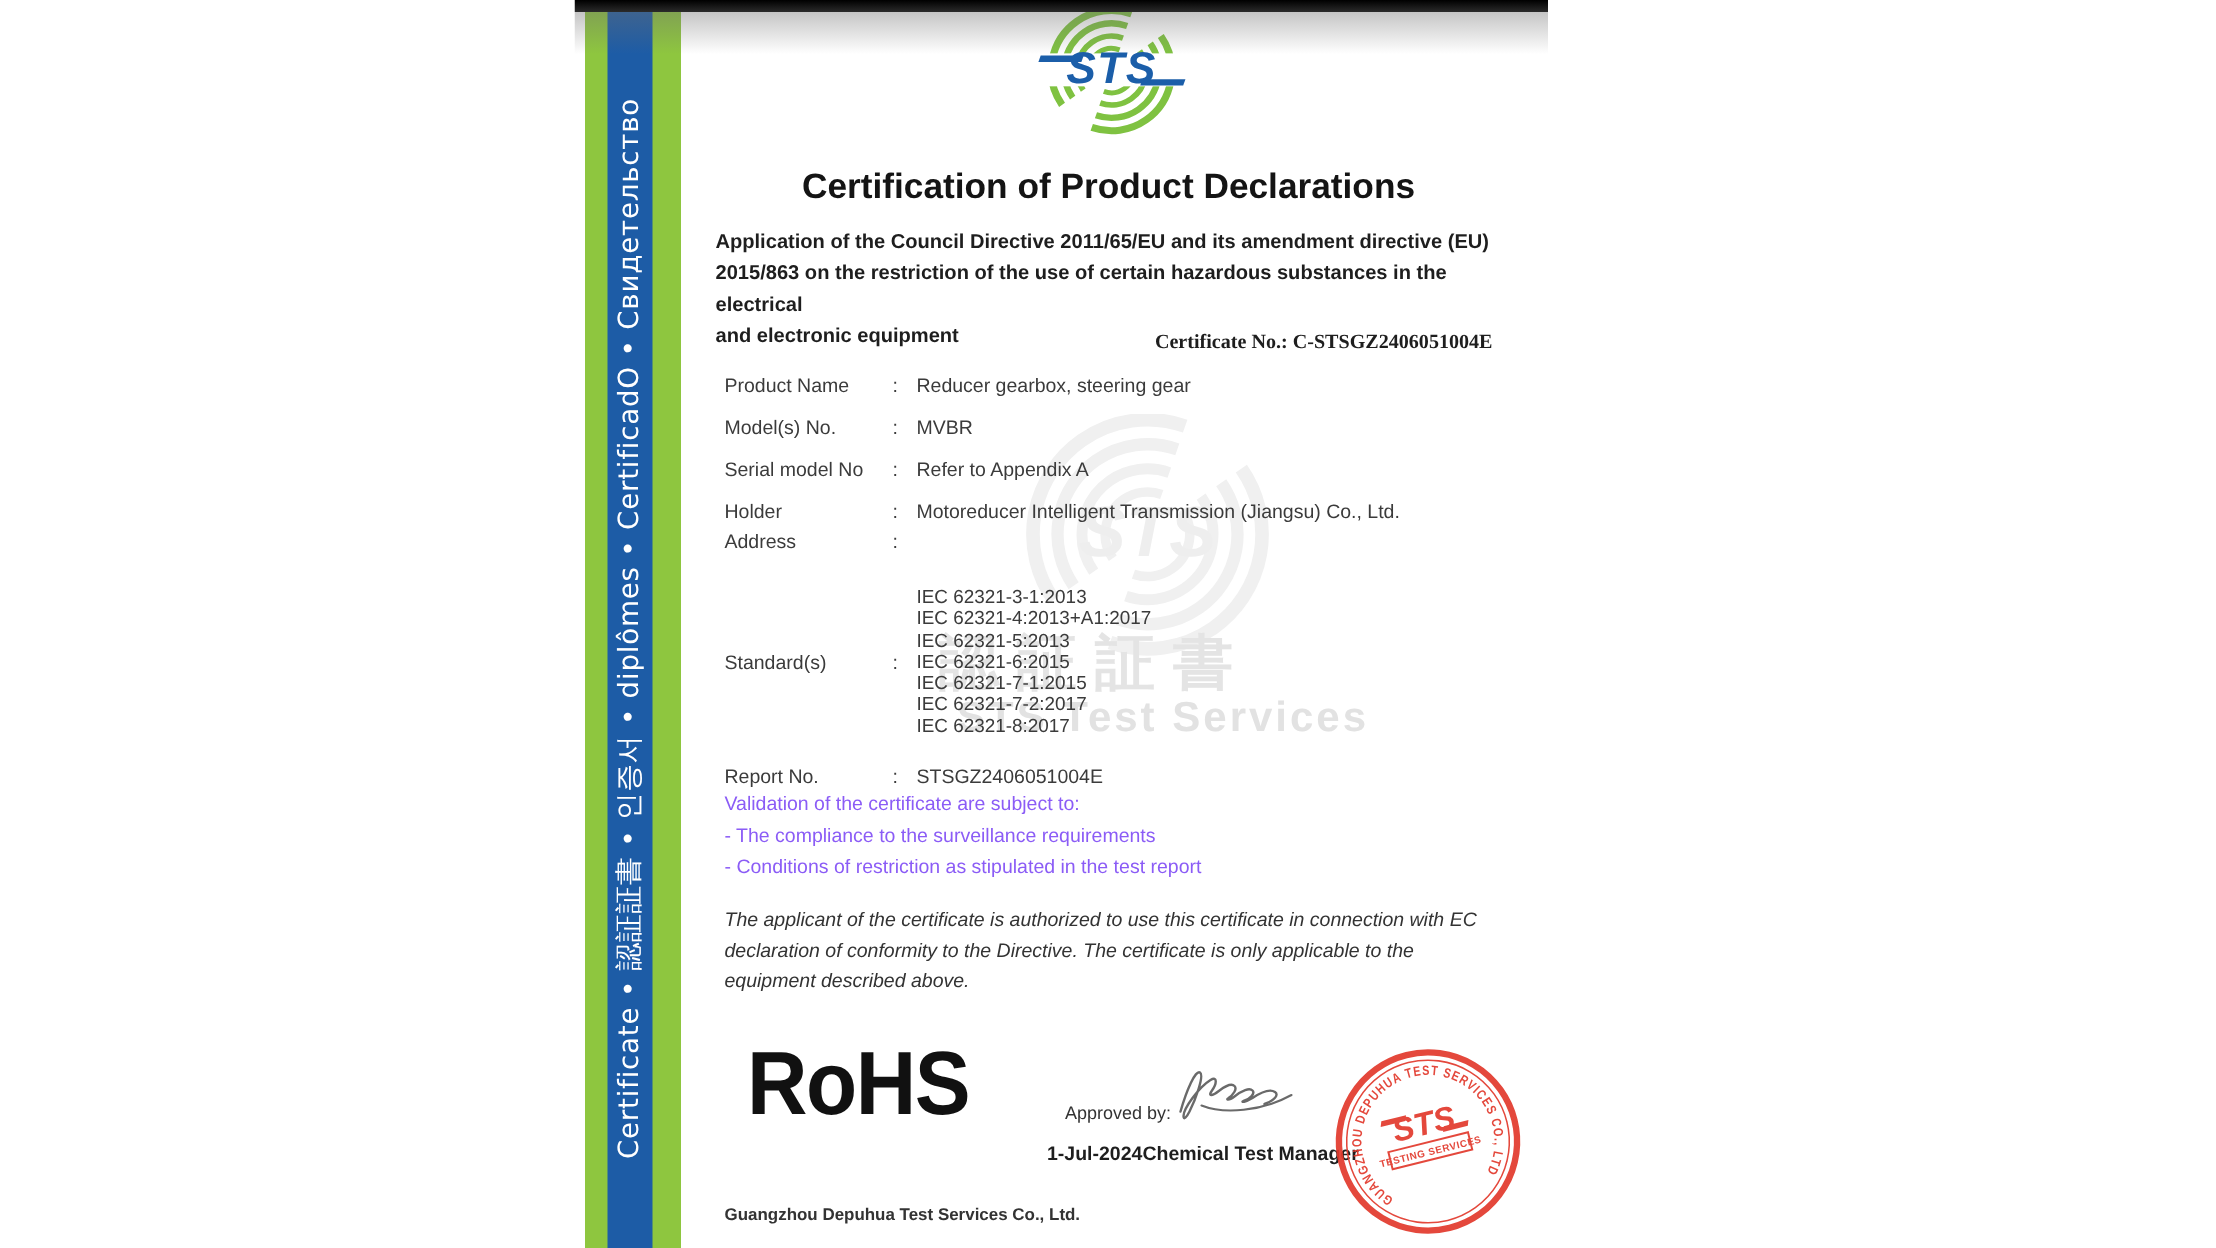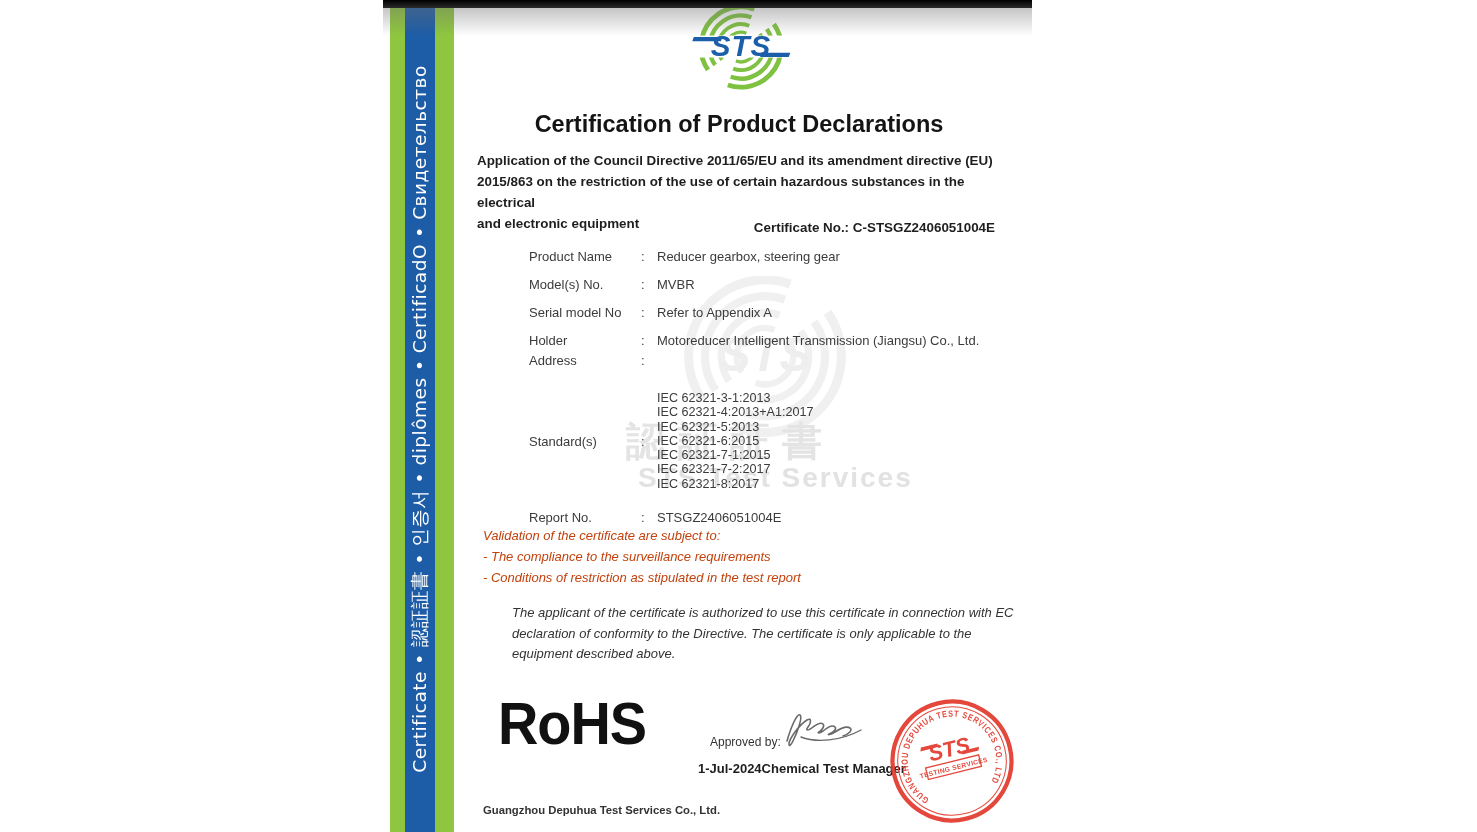--- a/index.html
+++ b/index.html
@@ -26,31 +26,31 @@
   .wm-en{left:255px;top:462px;font-size:28px;font-weight:bold;color:#e2e2e2;letter-spacing:2px;}
   .wm-logo{left:282px;top:276px;width:200px;height:164px;}
 
   .content{position:absolute;z-index:4;color:#3b3b3b;}
 
   .logo{position:absolute;left:305px;top:5px;width:106px;height:86px;z-index:4;}
 
   .title{left:100px;top:111px;width:512px;text-align:center;font-size:23.5px;font-weight:bold;color:#141414;}
   .subtitle{left:94px;top:150px;width:524px;font-size:13.4px;font-weight:bold;
             line-height:21px;color:#1e1e1e;}
-  .certno{left:100px;top:220px;width:512px;text-align:right;font-size:13.4px;font-weight:bold;color:#1e1e1e;}
+  .certno{left:100px;top:220px;width:512px;text-align:right;font-size:13.4px;font-weight:bold;color:#1e1e1e;font-family:Liberation Serif, serif;}
 
   .frow{position:absolute;left:100px;width:514px;display:flex;font-size:13px;line-height:15px;z-index:4;color:#3b3b3b;}
-  .frow .lbl{width:112px;flex:none;margin-left:46px;}
+  .frow .lbl{width:112px;flex:none;}
   .frow .sep{width:16px;flex:none;}
   .frow .val{flex:1;white-space:pre-line;}
   .frow.vcenter{align-items:center;}
   .frow.standards .val{font-size:12.6px;line-height:14.3px;}
 
-  .validation{left:100px;top:525px;width:514px;font-size:13px;font-style:italic;line-height:21px;color:#c2410c;}
-  .applicant{left:100px;top:603px;width:514px;font-size:13px;font-style:italic;line-height:20.5px;color:#333;margin-left:29px;}
+  .validation{left:100px;top:525px;width:514px;font-size:13px;line-height:21px;color:#8b5cf6;}
+  .applicant{left:100px;top:603px;width:514px;font-size:13px;font-style:italic;line-height:20.5px;color:#333;}
 
   .rohs{left:115px;top:688px;font-size:57px;font-weight:bold;color:#111;letter-spacing:-1px;
         transform:scale(.98,1.05);transform-origin:left top;}
   .approved{left:327px;top:735px;font-size:12px;color:#333;}
   .signature{position:absolute;left:398px;top:703px;width:90px;height:55px;z-index:4;}
   .datemgr{left:315px;top:761px;display:flex;font-size:13px;font-weight:bold;color:#1e1e1e;}
 
   .footer{left:100px;top:778px;width:470px;font-size:11px;line-height:12.9px;color:#333;white-space:pre-wrap;}
   .footer .co{font-weight:bold;font-size:11.3px;}
 

